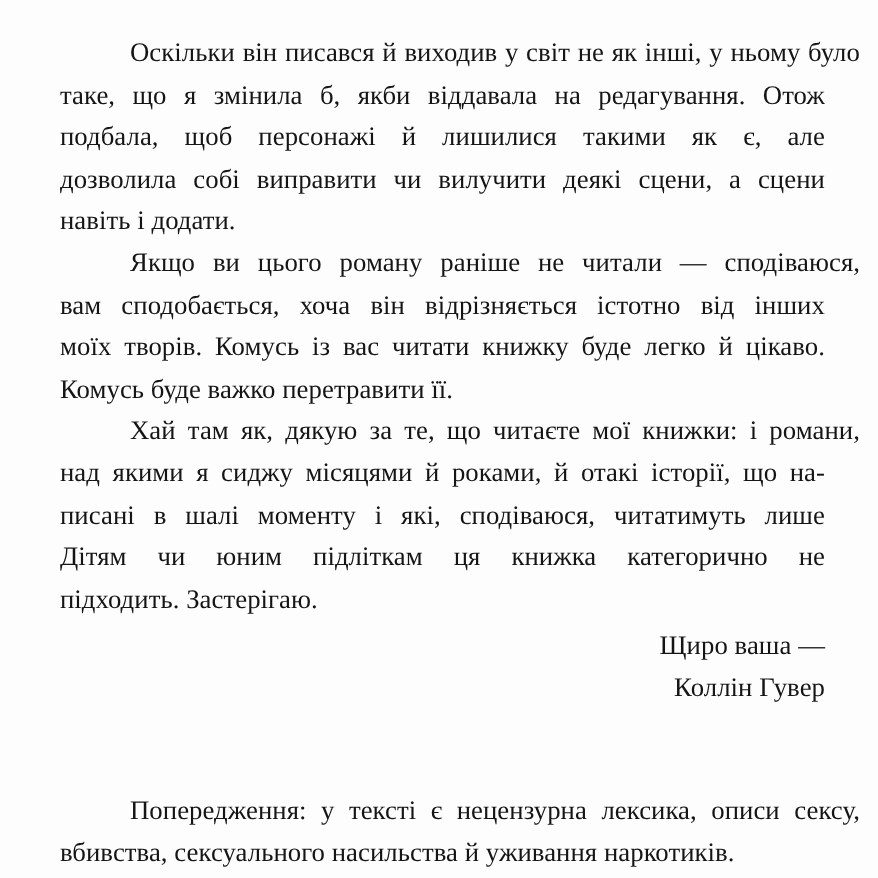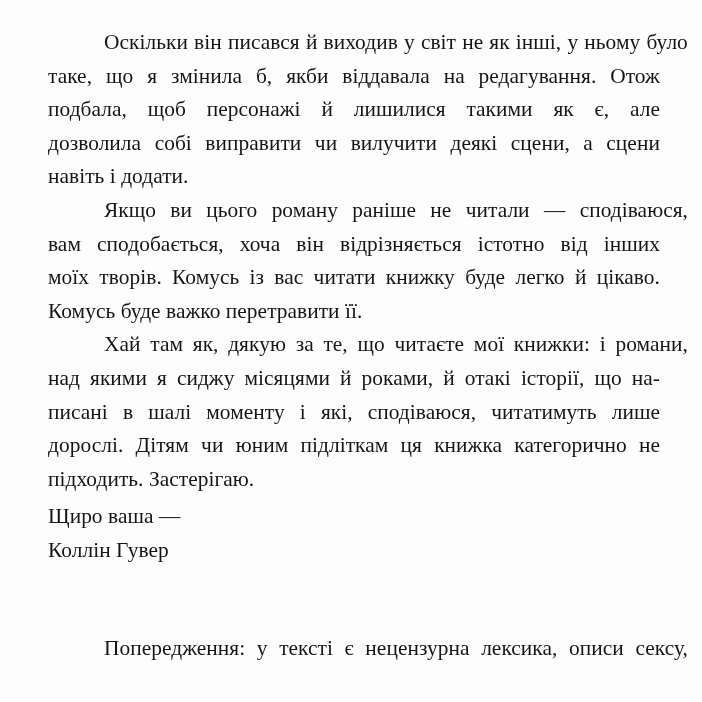--- a/index.html
+++ b/index.html
@@ -56,21 +56,21 @@
   }
   .line.j.indent {
     width: 584px;
     margin-left: 28px;
   }
   .signature {
     position: absolute;
     left: 48px;
     top: 500px;
     width: 612px;
-    text-align: left;
+    text-align: right;
   }
   .signature .line {
     display: block;
     width: 612px;
     white-space: nowrap;
   }
   .warning {
     position: absolute;
     left: 48px;
     top: 600px;
@@ -207,21 +207,20 @@
           <span>в</span>
           <span>шалі</span>
           <span>моменту</span>
           <span>і</span>
           <span>які,</span>
           <span>сподіваюся,</span>
           <span>читатимуть</span>
           <span>лише</span>
         </span>
         <span class="line j">
-          <span>дорослі.</span>
           <span>Дітям</span>
           <span>чи</span>
           <span>юним</span>
           <span>підліткам</span>
           <span>ця</span>
           <span>книжка</span>
           <span>категорично</span>
           <span>не</span>
         </span>
         <span class="line">підходить. Застерігаю.</span>
@@ -238,16 +237,17 @@
         <span class="line j indent">
           <span>Попередження:</span>
           <span>у</span>
           <span>тексті</span>
           <span>є</span>
           <span>нецензурна</span>
           <span>лексика,</span>
           <span>описи</span>
           <span>сексу,</span>
         </span>
+        <span class="line">вбивства, сексуального насильства й уживання наркотиків.</span>
       </div>
     </div>
 
 </div>
 
 </body></html>

